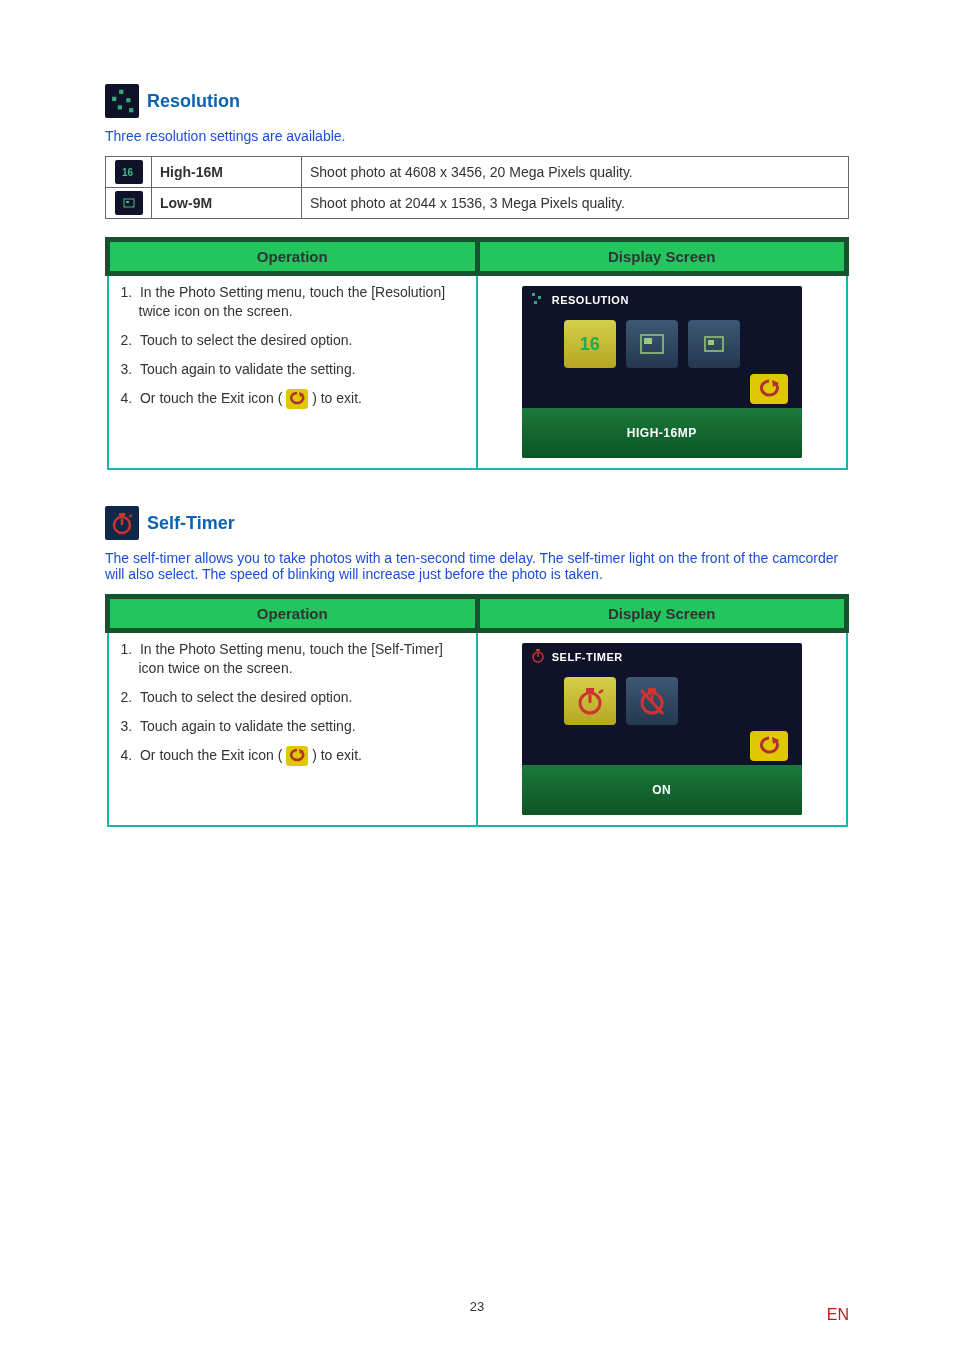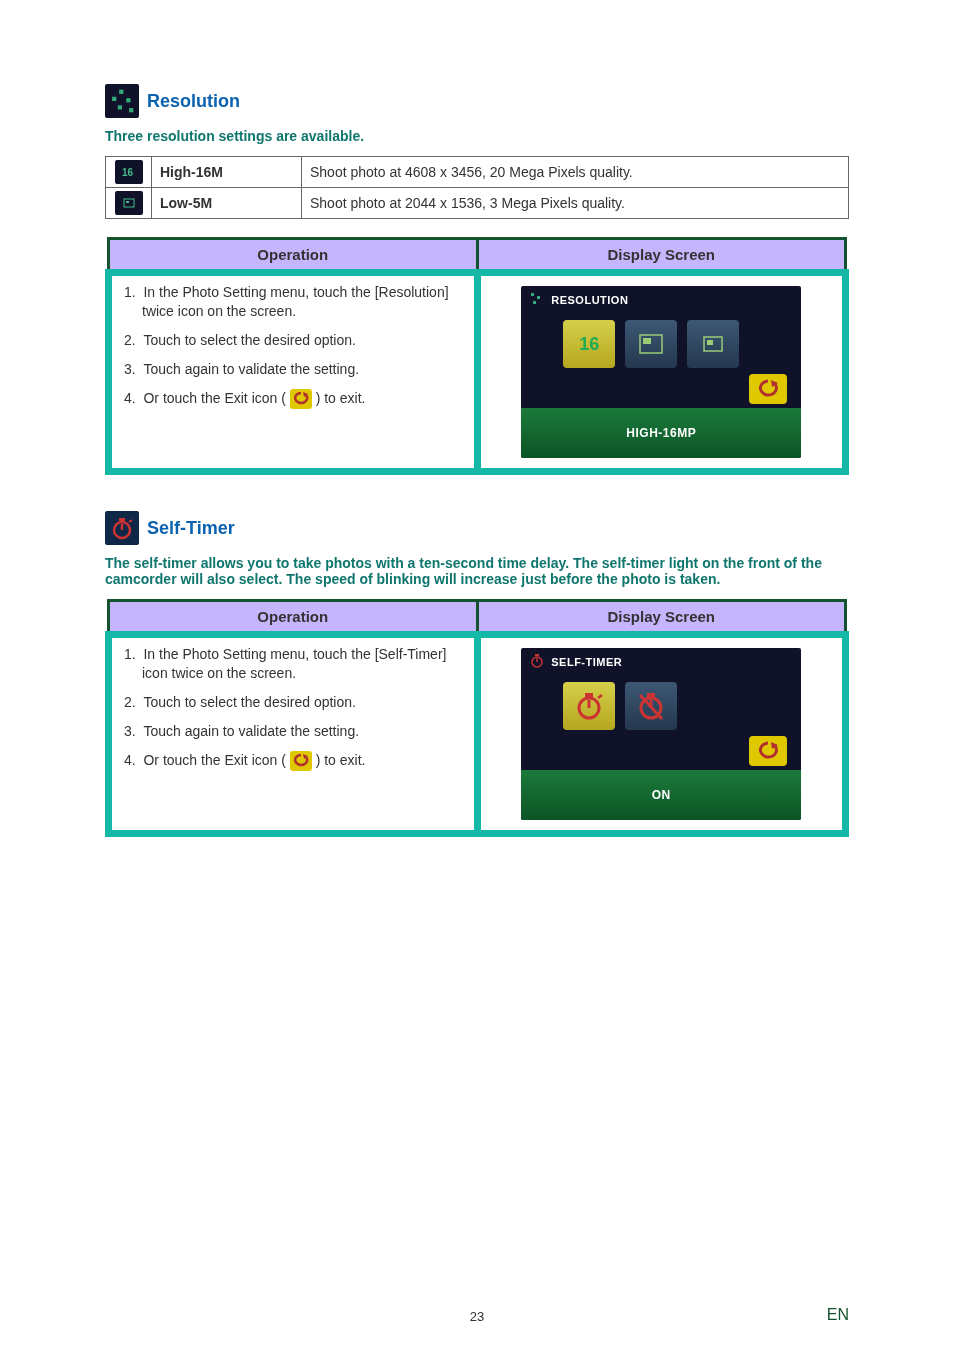--- a/index.html
+++ b/index.html
@@ -28,22 +28,21 @@
       border-radius: 2px;
     }
     .section-title {
       color: #0b62b0;
       font-size: 18px;
       font-weight: bold;
     }
     .intro {
       font-size: 14px;
       margin-bottom: 12px;
-      color: #0f766e;
-      font-weight: bold;
+      color: #1d4ed8;
     }
     table.spec {
       width: 100%;
       border-collapse: collapse;
       margin-bottom: 18px;
     }
     table.spec td, table.spec th {
       border: 1px solid #666;
       padding: 5px 8px;
       font-size: 14px;
@@ -66,29 +65,29 @@
       border-radius: 2px;
       font-size: 12px; color: #3a6; font-weight: bold;
     }
 
     table.op {
       width: 100%;
       border-collapse: collapse;
       margin-bottom: 36px;
     }
     table.op th {
-      background: #c4b5fd;
-      border: 3px solid #14532d;
+      background: #22c55e;
+      border: 5px solid #14532d;
       padding: 6px 8px;
       font-size: 15px;
       font-weight: bold;
       text-align: center;
     }
     table.op td {
-      border: 7px solid #14b8a6;
+      border: 2px solid #14b8a6;
       padding: 7px 10px;
       font-size: 14px;
       vertical-align: top;
     }
     table.op td.op-left { width: 50%; }
     table.op td.op-right { width: 50%; text-align: center; padding: 10px; }
     ol.steps { list-style: none; padding-left: 2px; }
     ol.steps li { margin-bottom: 10px; padding-left: 18px; text-indent: -18px; line-height: 1.35; }
     .exit-icon-inline {
       display: inline-flex;
@@ -133,22 +132,22 @@
       padding: 6px 14px 4px;
     }
     .exit-btn { width: 38px; height: 30px; background:#e0c800; border-radius:4px; display:flex;align-items:center;justify-content:center; }
     .screen-footer {
       background: linear-gradient(#1a7a3a,#0d5425);
       color:#fff; text-align:center;
       font-size:12px; font-weight:bold;
       padding:18px 0;
       letter-spacing: .5px;
     }
-    .page-num { position:absolute; left:0; right:0; bottom:26px; text-align:center; font-size:13px; color:#333; }
-    .en-label { position:absolute; right:105px; bottom:26px; font-size:16px; color:#14532d; }
+    .page-num { position:absolute; left:0; right:0; bottom:36px; text-align:center; font-size:13px; color:#333; }
+    .en-label { position:absolute; right:105px; bottom:26px; font-size:16px; color:#b91c1c; }
     .timer-header-icon { width:34px; height:34px; background:#102848; border-radius:2px; display:flex;align-items:center;justify-content:center; }
   </style>
 </head>
 <body>
 
 <div class="section-header">
   <span class="icon-box">
     <svg class="sparkle-icon" viewBox="0 0 24 24">
         <g fill="#3a7">
           <rect x="10" y="4" width="3" height="3"></rect>
@@ -175,21 +174,21 @@
     <td class="name-cell">High-16M</td>
     <td>Shoot photo at 4608 x 3456, 20 Mega Pixels quality.</td>
   </tr>
   <tr>
     <td class="icon-cell"><span class="small-icon">
             <svg width="18" height="16" viewBox="0 0 18 16">
               <rect x="4" y="4" width="10" height="8" fill="none" stroke="#4b8" stroke-width="1"></rect>
               <rect x="6" y="6" width="3" height="2" fill="#4b8"></rect>
             </svg>
           </span></td>
-    <td class="name-cell">Low-5M</td>
+    <td class="name-cell">Low-9M</td>
     <td>Shoot photo at 2044 x 1536, 3 Mega Pixels quality.</td>
   </tr>
 </tbody>
   </table>
 
 <table class="op">
   <tbody>
       <tr>
     <th>Operation</th>
     <th>Display Screen</th>

